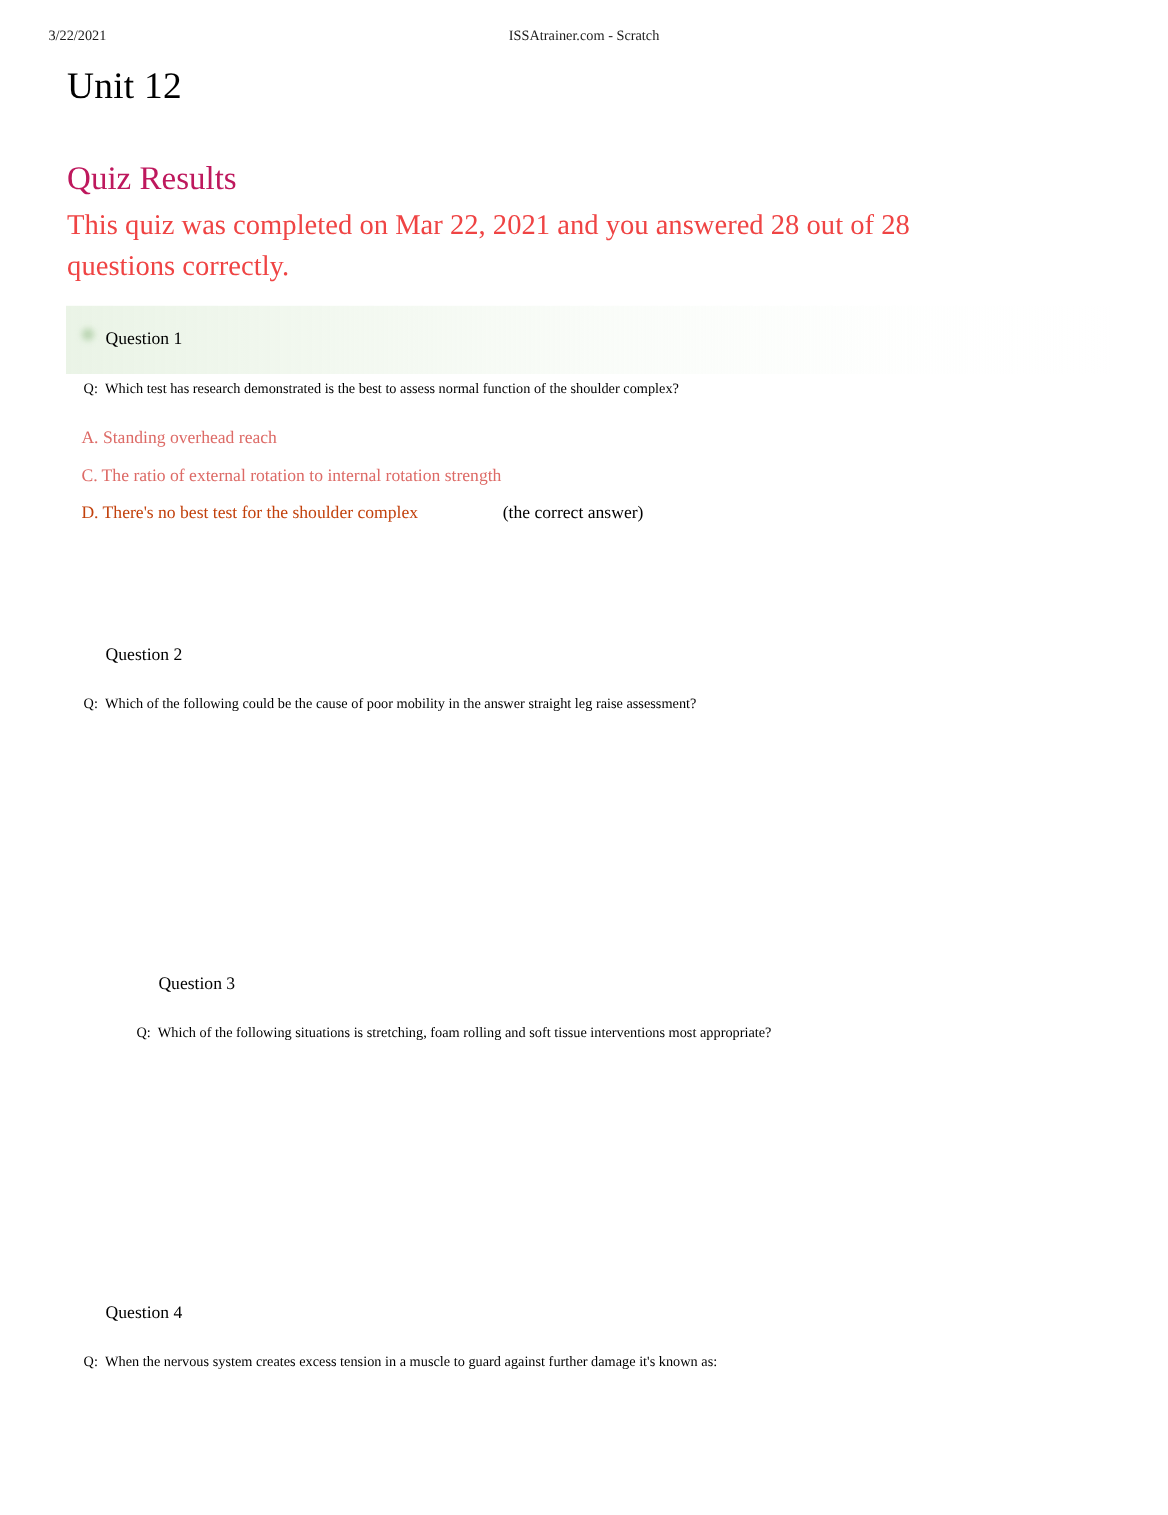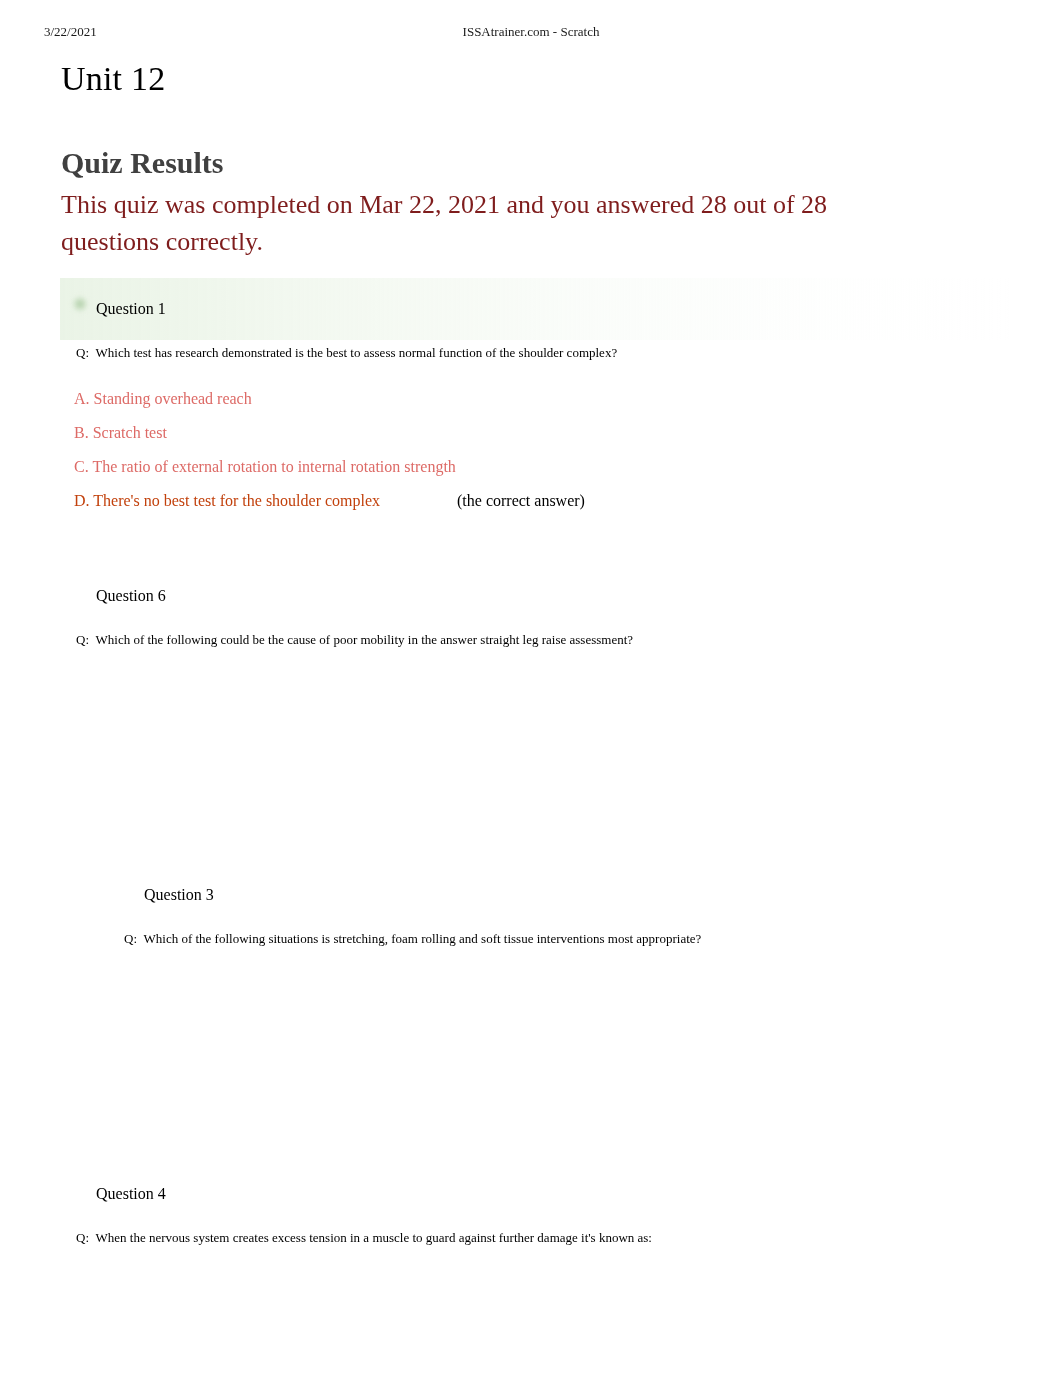--- a/index.html
+++ b/index.html
@@ -63,33 +63,33 @@
     margin: 0;
     color: #000;
   }
 
   .results-heading {
     position: absolute;
     left: 61px;
     top: 144px;
     font-size: 30px;
     line-height: 38px;
-    font-weight: bold;
+    font-weight: normal;
     margin: 0;
-    color: #404040;
+    color: #be185d;
   }
 
   .results-summary {
     position: absolute;
     left: 61px;
     top: 186px;
     width: 840px;
     font-size: 26px;
     line-height: 37px;
-    color: #7f1d1d;
+    color: #ef4444;
   }
 
   
   .question-block {
     position: absolute;
     left: 0;
     width: 1062px;
   }
 
   .q-header-band {
@@ -199,28 +199,27 @@
 
   <div id="questions-host">
       <div class="question-block" style="top: 278px;">
         <div class="q-header-band">
           <span class="q-marker-dot"></span>
           <div class="q-title">Question 1</div>
         </div>
         <div class="q-text"><span class="q-prefix">Q:</span><span>Which test has research demonstrated is the best to assess normal function of the shoulder complex?</span></div>
         <div class="answers">
           <div class="answer-row"><span class="answer-label">A. Standing overhead reach</span></div>
-          <div class="answer-row"><span class="answer-label">B. Scratch test</span></div>
           <div class="answer-row"><span class="answer-label">C. The ratio of external rotation to internal rotation strength</span></div>
           <div class="answer-row correct"><span class="answer-label">D. There's no best test for the shoulder complex</span><span class="answer-note">(the correct answer)</span></div>
         </div>
       </div>
       <div class="question-block" style="top: 565px;">
         <div class="q-header-band plain">
-          <div class="q-title">Question 6</div>
+          <div class="q-title">Question 2</div>
         </div>
         <div class="q-text"><span class="q-prefix">Q:</span><span>Which of the following could be the cause of poor mobility in the answer straight leg raise assessment?</span></div>
         <div class="answers answers-empty"></div>
       </div>
       <div class="question-block" style="top: 864px; padding-left: 48px;">
         <div class="q-header-band plain">
           <div class="q-title">Question 3</div>
         </div>
         <div class="q-text"><span class="q-prefix">Q:</span><span>Which of the following situations is stretching, foam rolling and soft tissue interventions most appropriate?</span></div>
         <div class="answers answers-empty"></div>

